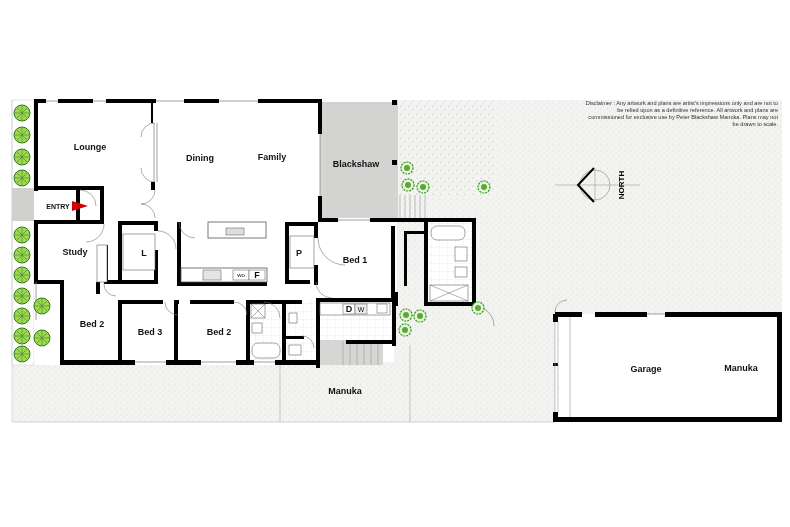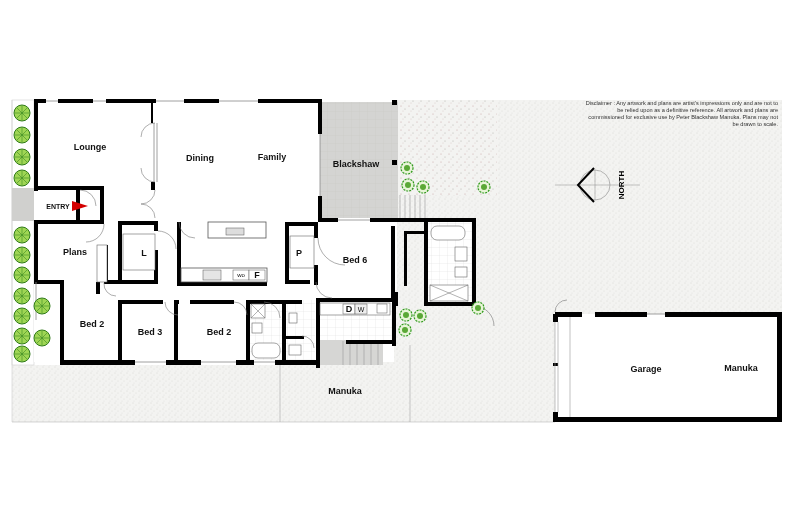--- a/index.html
+++ b/index.html
@@ -268,26 +268,26 @@
     <path d="M555 185 H640 M595 170 V200" stroke="#888" stroke-width="0.5"></path>
     <path d="M594 168 L578 185 L594 202" stroke="#000" stroke-width="2" fill="none"></path>
   </g>
 </svg>
 
 <div class="lbl" style="left:90px;top:147px">Lounge</div>
 <div class="lbl" style="left:200px;top:158px">Dining</div>
 <div class="lbl" style="left:272px;top:157px">Family</div>
 <div class="lbl" style="left:356px;top:164px">Blackshaw</div>
 <div class="lbl small" style="left:58px;top:206px">ENTRY</div>
-<div class="lbl" style="left:75px;top:252px">Plans</div>
+<div class="lbl" style="left:75px;top:252px">Study</div>
 <div class="lbl" style="left:144px;top:253px">L</div>
 <div class="lbl" style="left:299px;top:253px">P</div>
 <div class="lbl small" style="left:241px;top:275px;font-weight:normal;font-size:6px">wo</div>
 <div class="lbl" style="left:257px;top:275px">F</div>
-<div class="lbl" style="left:355px;top:260px">Bed 6</div>
+<div class="lbl" style="left:355px;top:260px">Bed 1</div>
 <div class="lbl" style="left:92px;top:324px">Bed 2</div>
 <div class="lbl" style="left:150px;top:332px">Bed 3</div>
 <div class="lbl" style="left:219px;top:332px">Bed 2</div>
 <div class="lbl" style="left:349px;top:309px">D</div>
 <div class="lbl small" style="left:361px;top:309px;font-weight:normal">W</div>
 <div class="lbl" style="left:345px;top:391px">Manuka</div>
 <div class="lbl" style="left:646px;top:369px">Garage</div>
 <div class="lbl" style="left:741px;top:368px">Manuka</div>
 
 <div class="north">NORTH</div>

